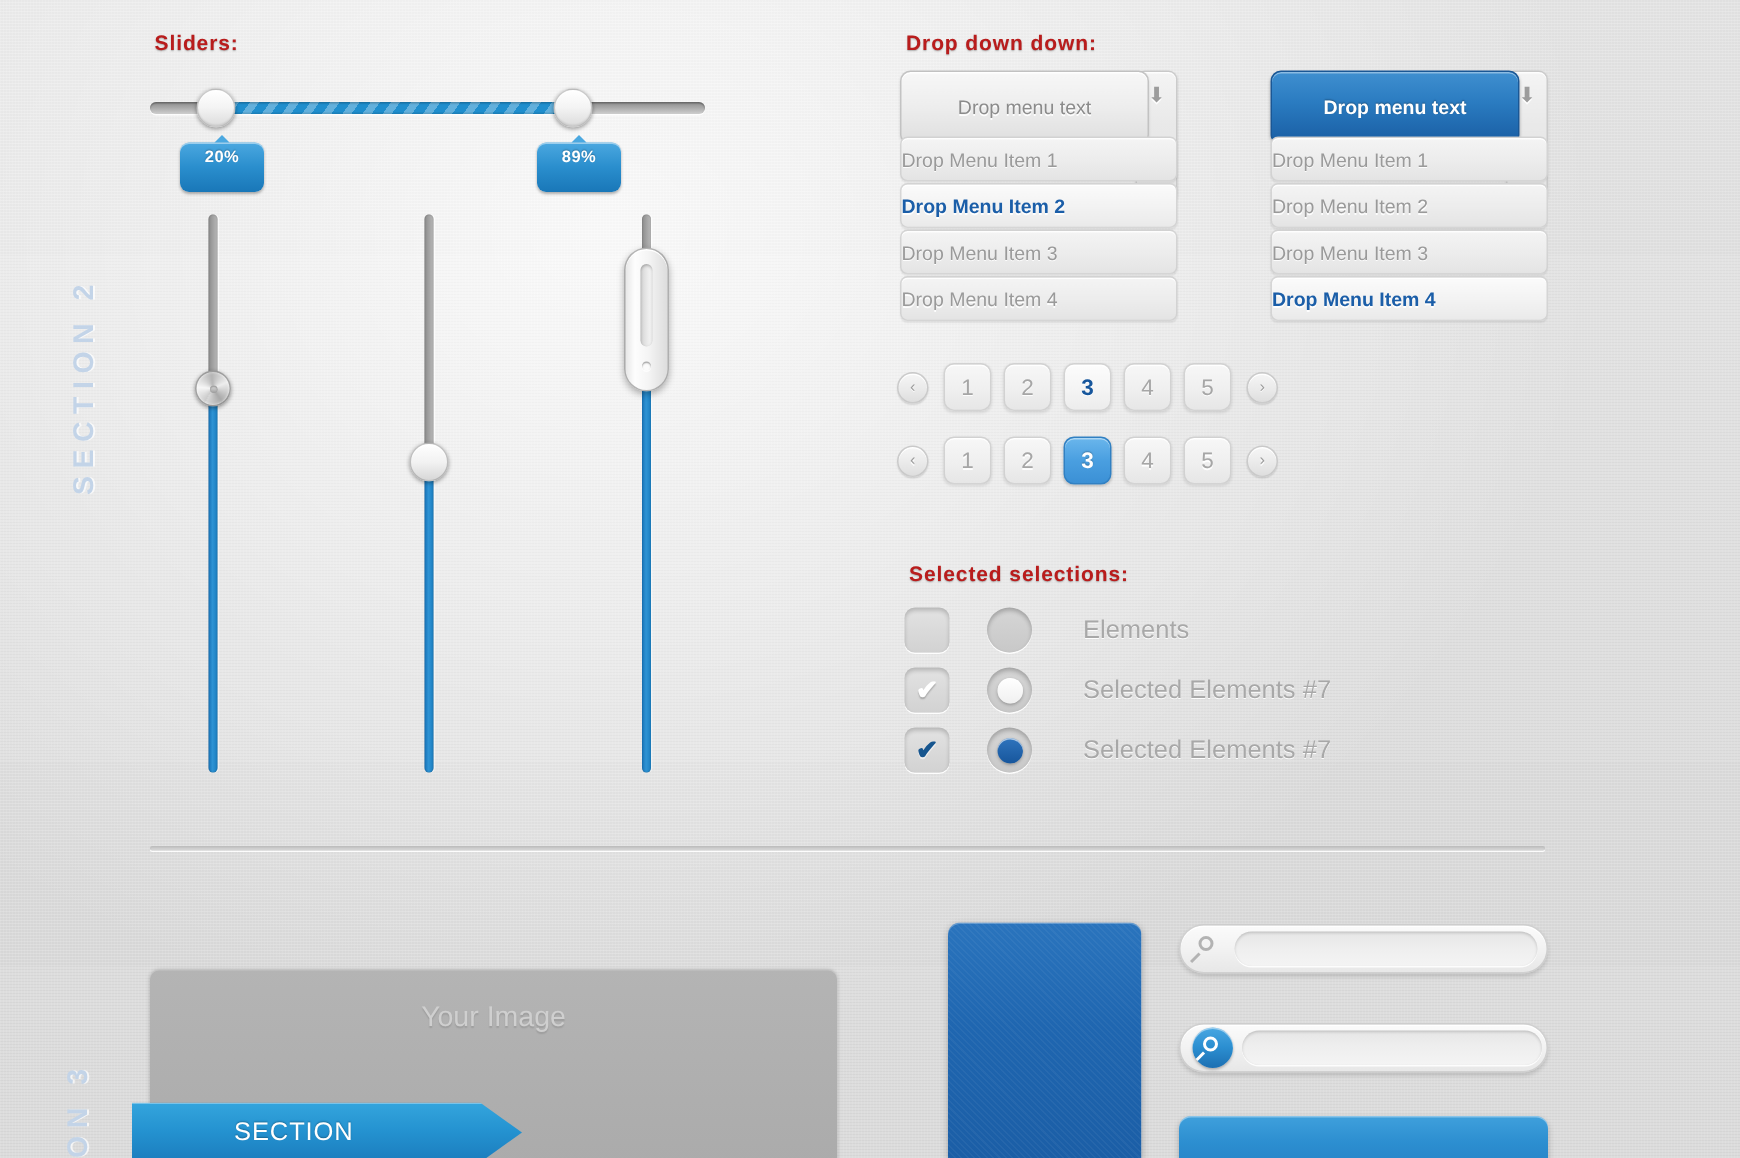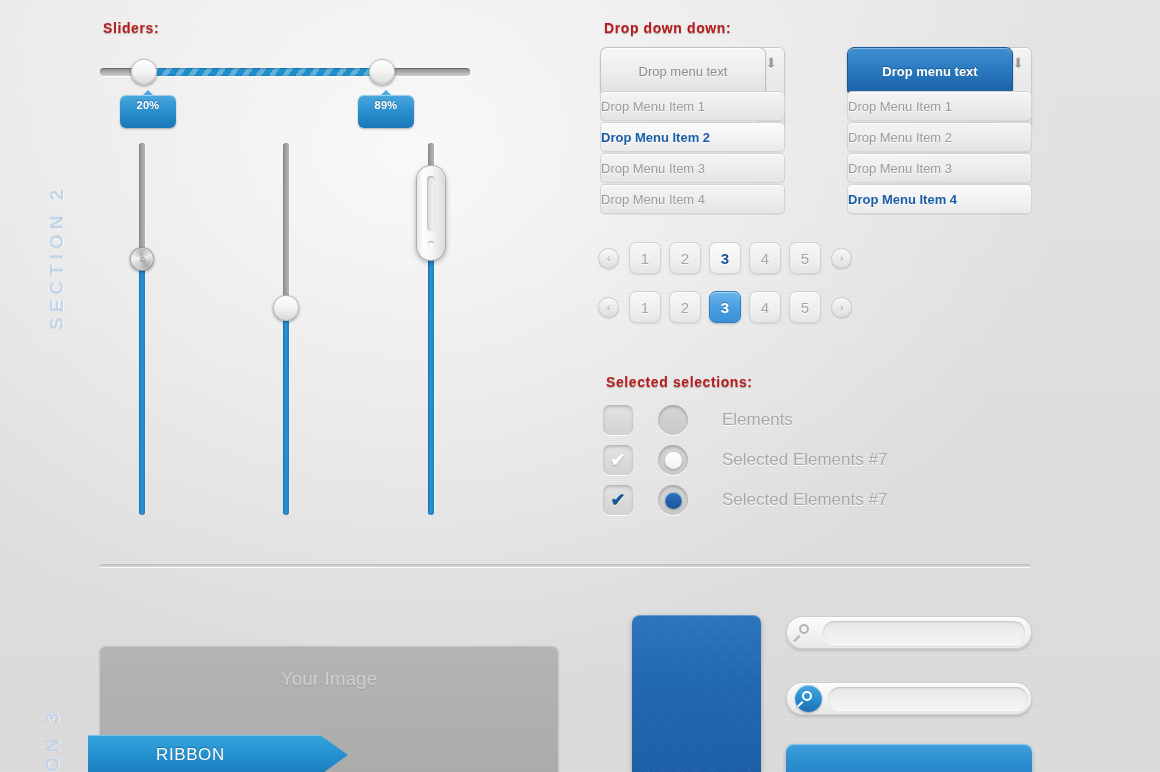--- a/index.html
+++ b/index.html
@@ -576,21 +576,21 @@
     </div>
     <div class="sel-label">Selected Elements #7</div>
   </div>
 
   <div class="divider" style="left: 100px; top: 564px; width: 930px;"></div>
 
   <div class="img-box" style="left: 100px; top: 646px; width: 458px; height: 159px;">
     <div class="ph-text">Your Image</div>
   </div>
   <div class="ribbon" style="left: 88px; top: 735px; width: 260px;">
-    <span>RIBBON</span>
+    <span>SECTION</span>
   </div>
 
   <div class="blue-panel" style="left: 632px; top: 615px; width: 129px; height: 157px;"></div>
 
   <div class="search" style="left: 786px; top: 616px; width: 246px;">
     <div class="mag-plain"></div>
     <input class="search-input" type="text" value="" placeholder="" style="">
   </div>
 
   <div class="search" style="left: 786px; top: 682px; width: 246px;">

